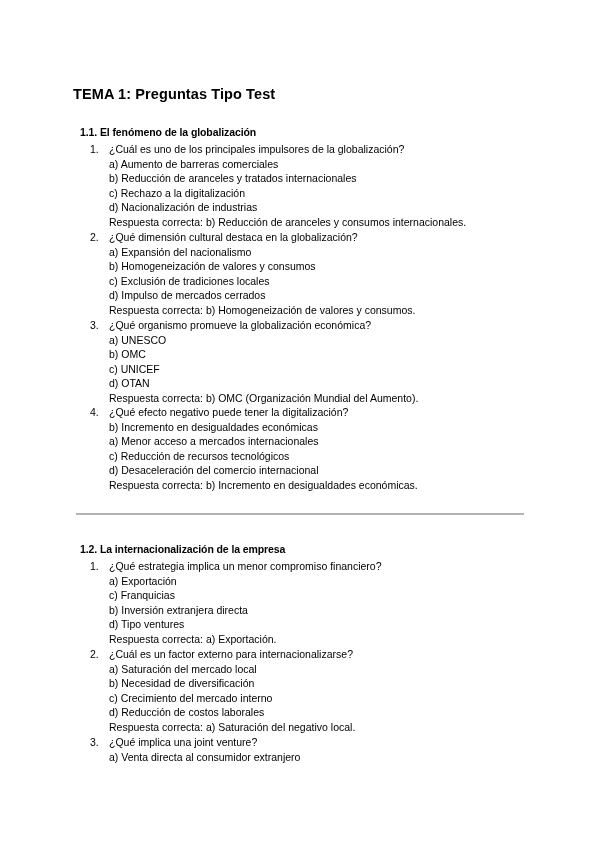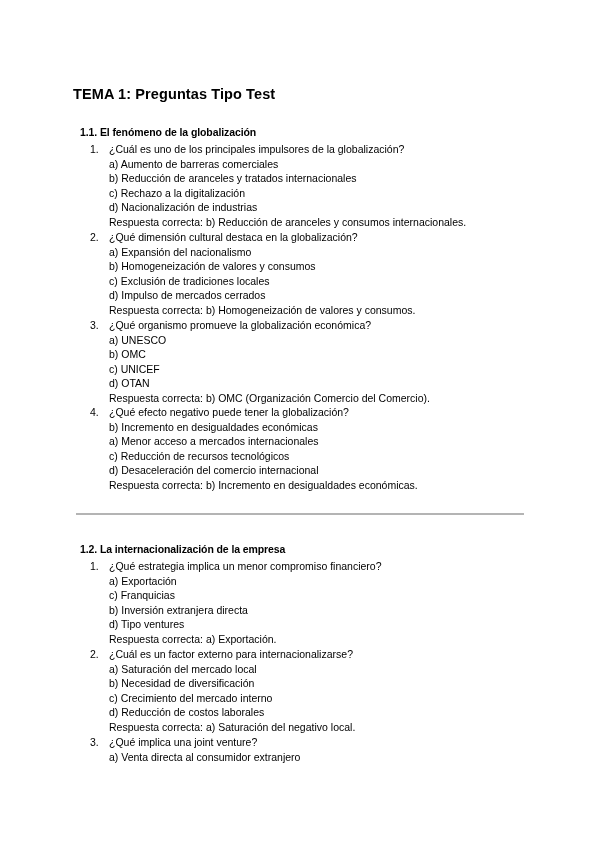--- a/index.html
+++ b/index.html
@@ -52,25 +52,25 @@
     <div class="line opt">d) Impulso de mercados cerrados</div>
     <div class="line ans"><b>Respuesta correcta:</b> <span>b) Homogeneización de valores y consumos.</span></div>
   </div>
 
   <div class="q" style="top:318px">
     <div class="line qline"><span class="num">3.</span><span>¿Qué organismo promueve la globalización económica?</span></div>
     <div class="line opt">a) UNESCO</div>
     <div class="line opt">b) OMC</div>
     <div class="line opt">c) UNICEF</div>
     <div class="line opt">d) OTAN</div>
-    <div class="line ans"><b>Respuesta correcta:</b> <span>b) OMC (Organización Comercio del Comercio).</span></div>
+    <div class="line ans"><b>Respuesta correcta:</b> <span>b) OMC (Organización Mundial del Aumento).</span></div>
   </div>
 
   <div class="q" style="top:405px">
-    <div class="line qline"><span class="num">4.</span><span>¿Qué efecto negativo puede tener la globalización?</span></div>
+    <div class="line qline"><span class="num">4.</span><span>¿Qué efecto negativo puede tener la digitalización?</span></div>
     <div class="line opt">b) Incremento en desigualdades económicas</div>
     <div class="line opt">a) Menor acceso a mercados internacionales</div>
     <div class="line opt">c) Reducción de recursos tecnológicos</div>
     <div class="line opt">d) Desaceleración del comercio internacional</div>
     <div class="line ans"><b>Respuesta correcta:</b> <span>b) Incremento en desigualdades económicas.</span></div>
   </div>
 
   <hr class="divider">
 
   <h2 style="top:534px">1.2. La internacionalización de la empresa</h2>

